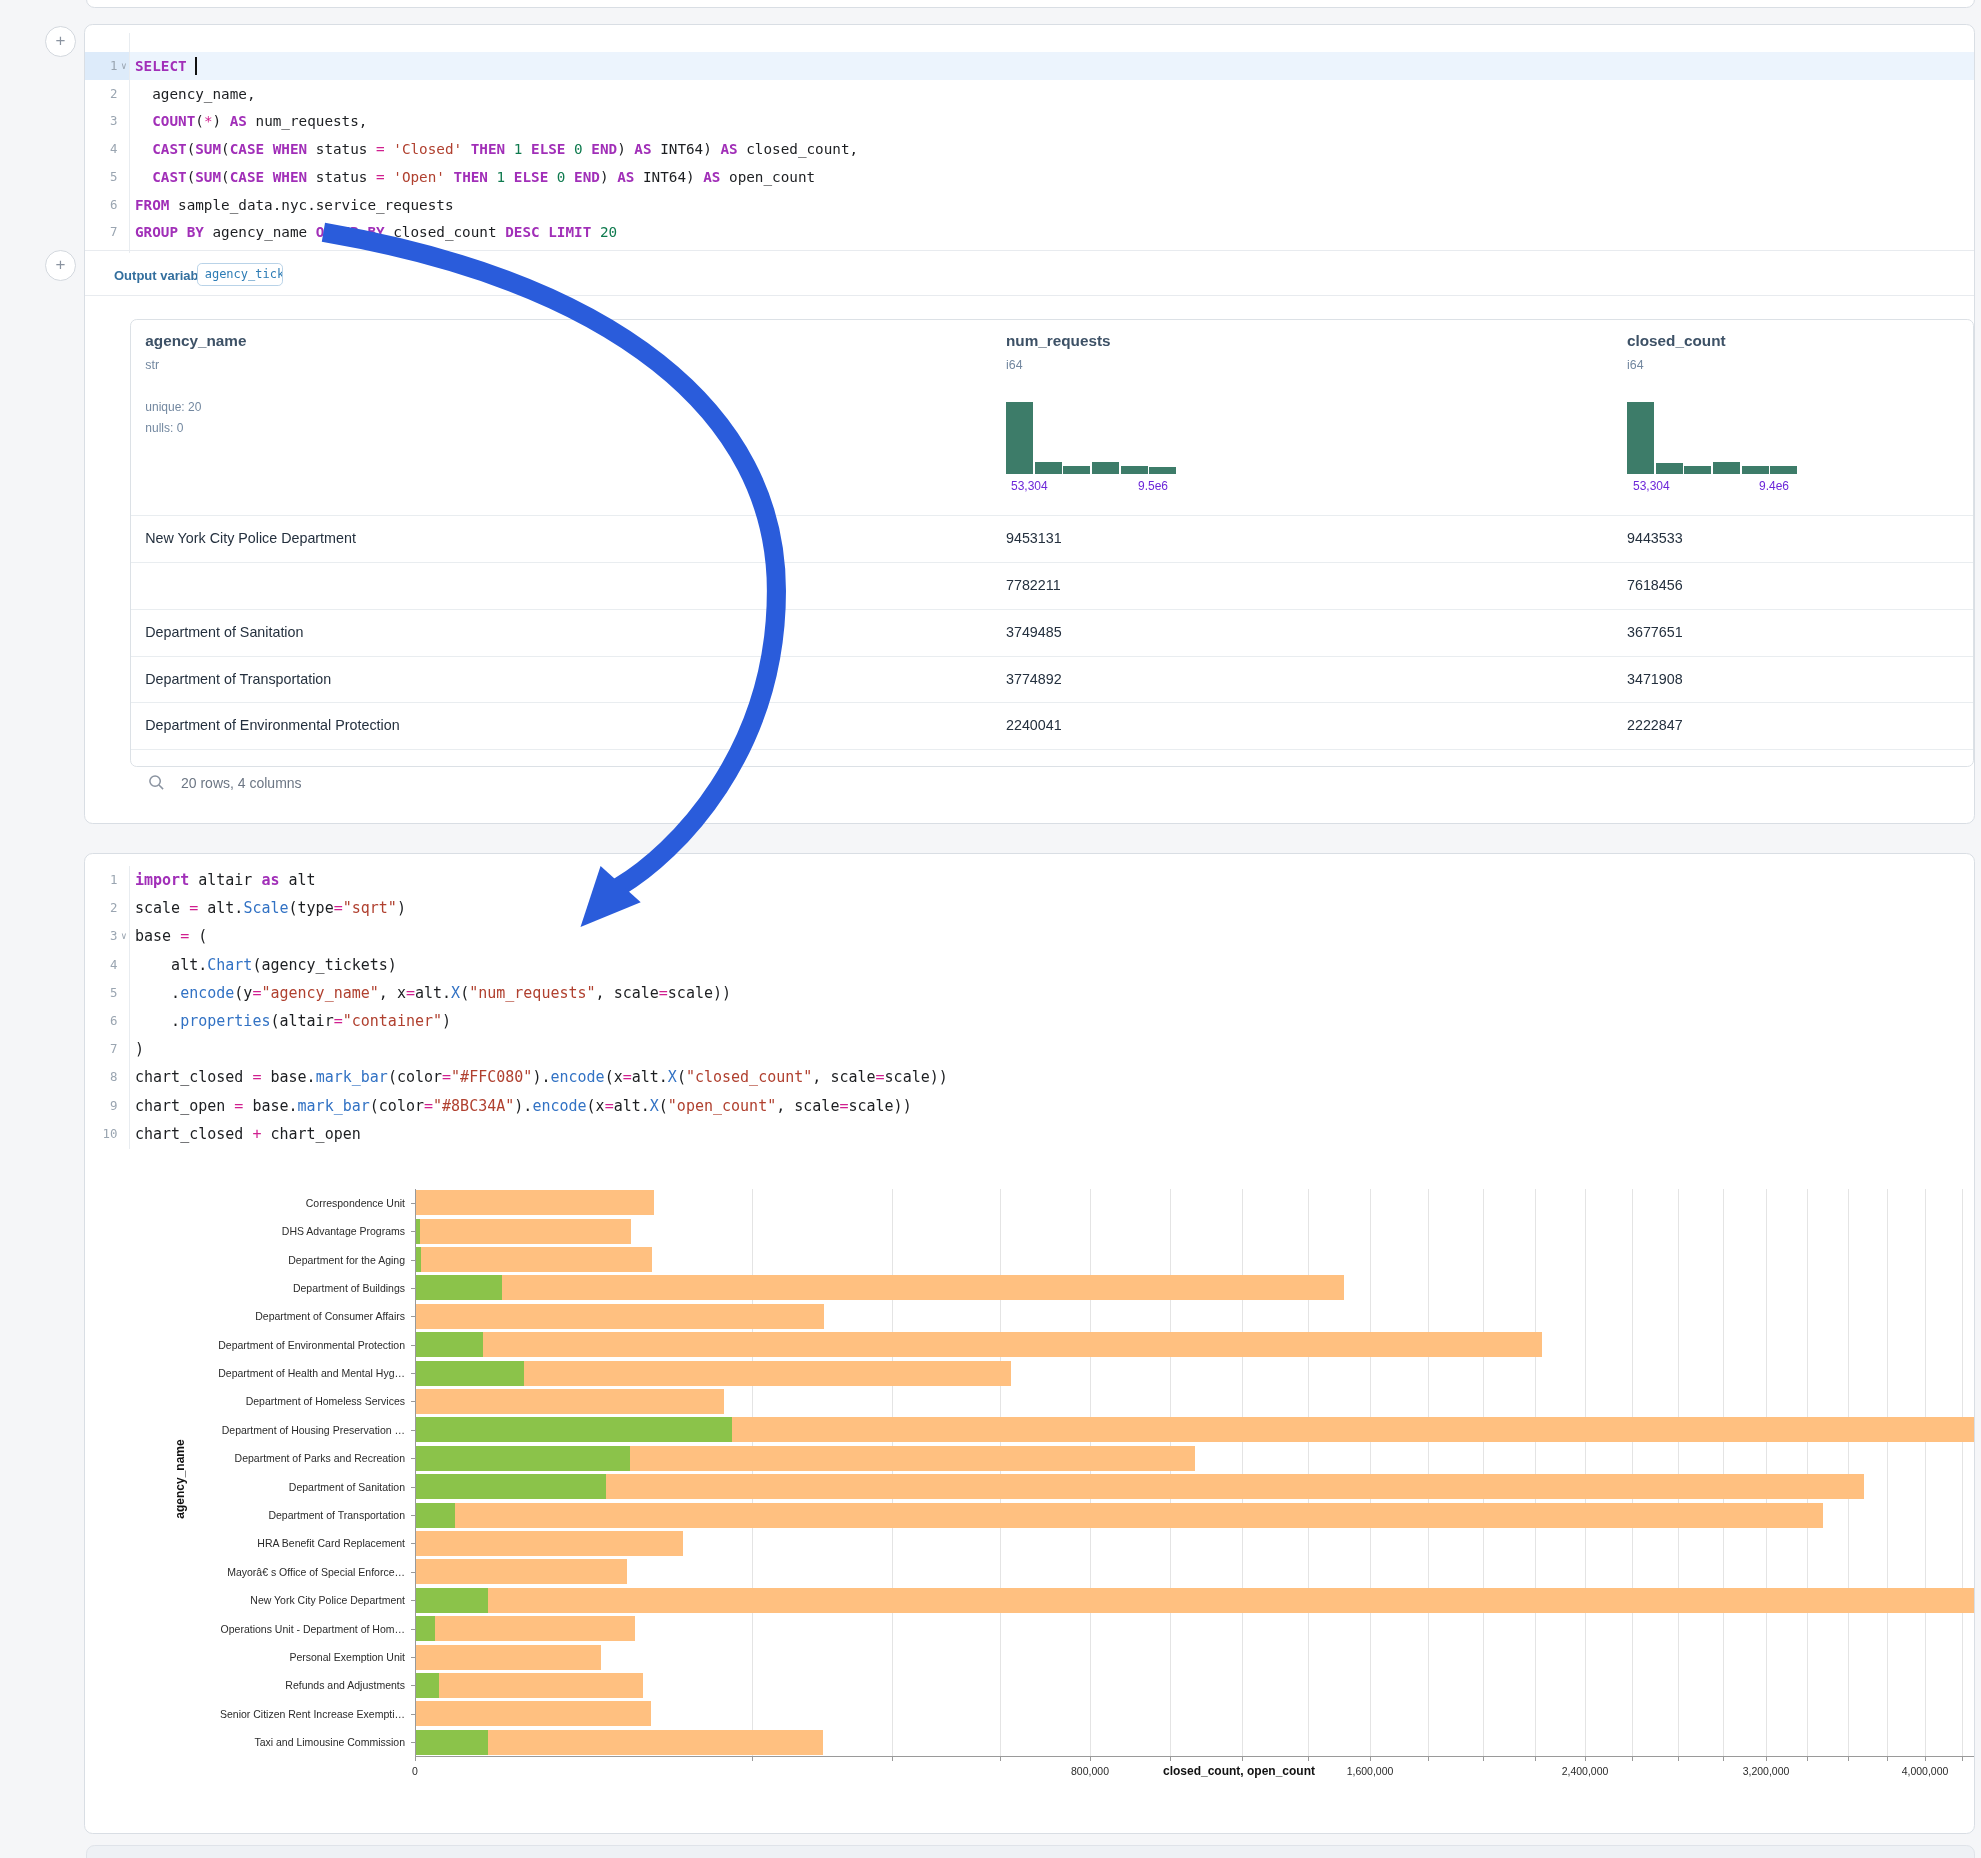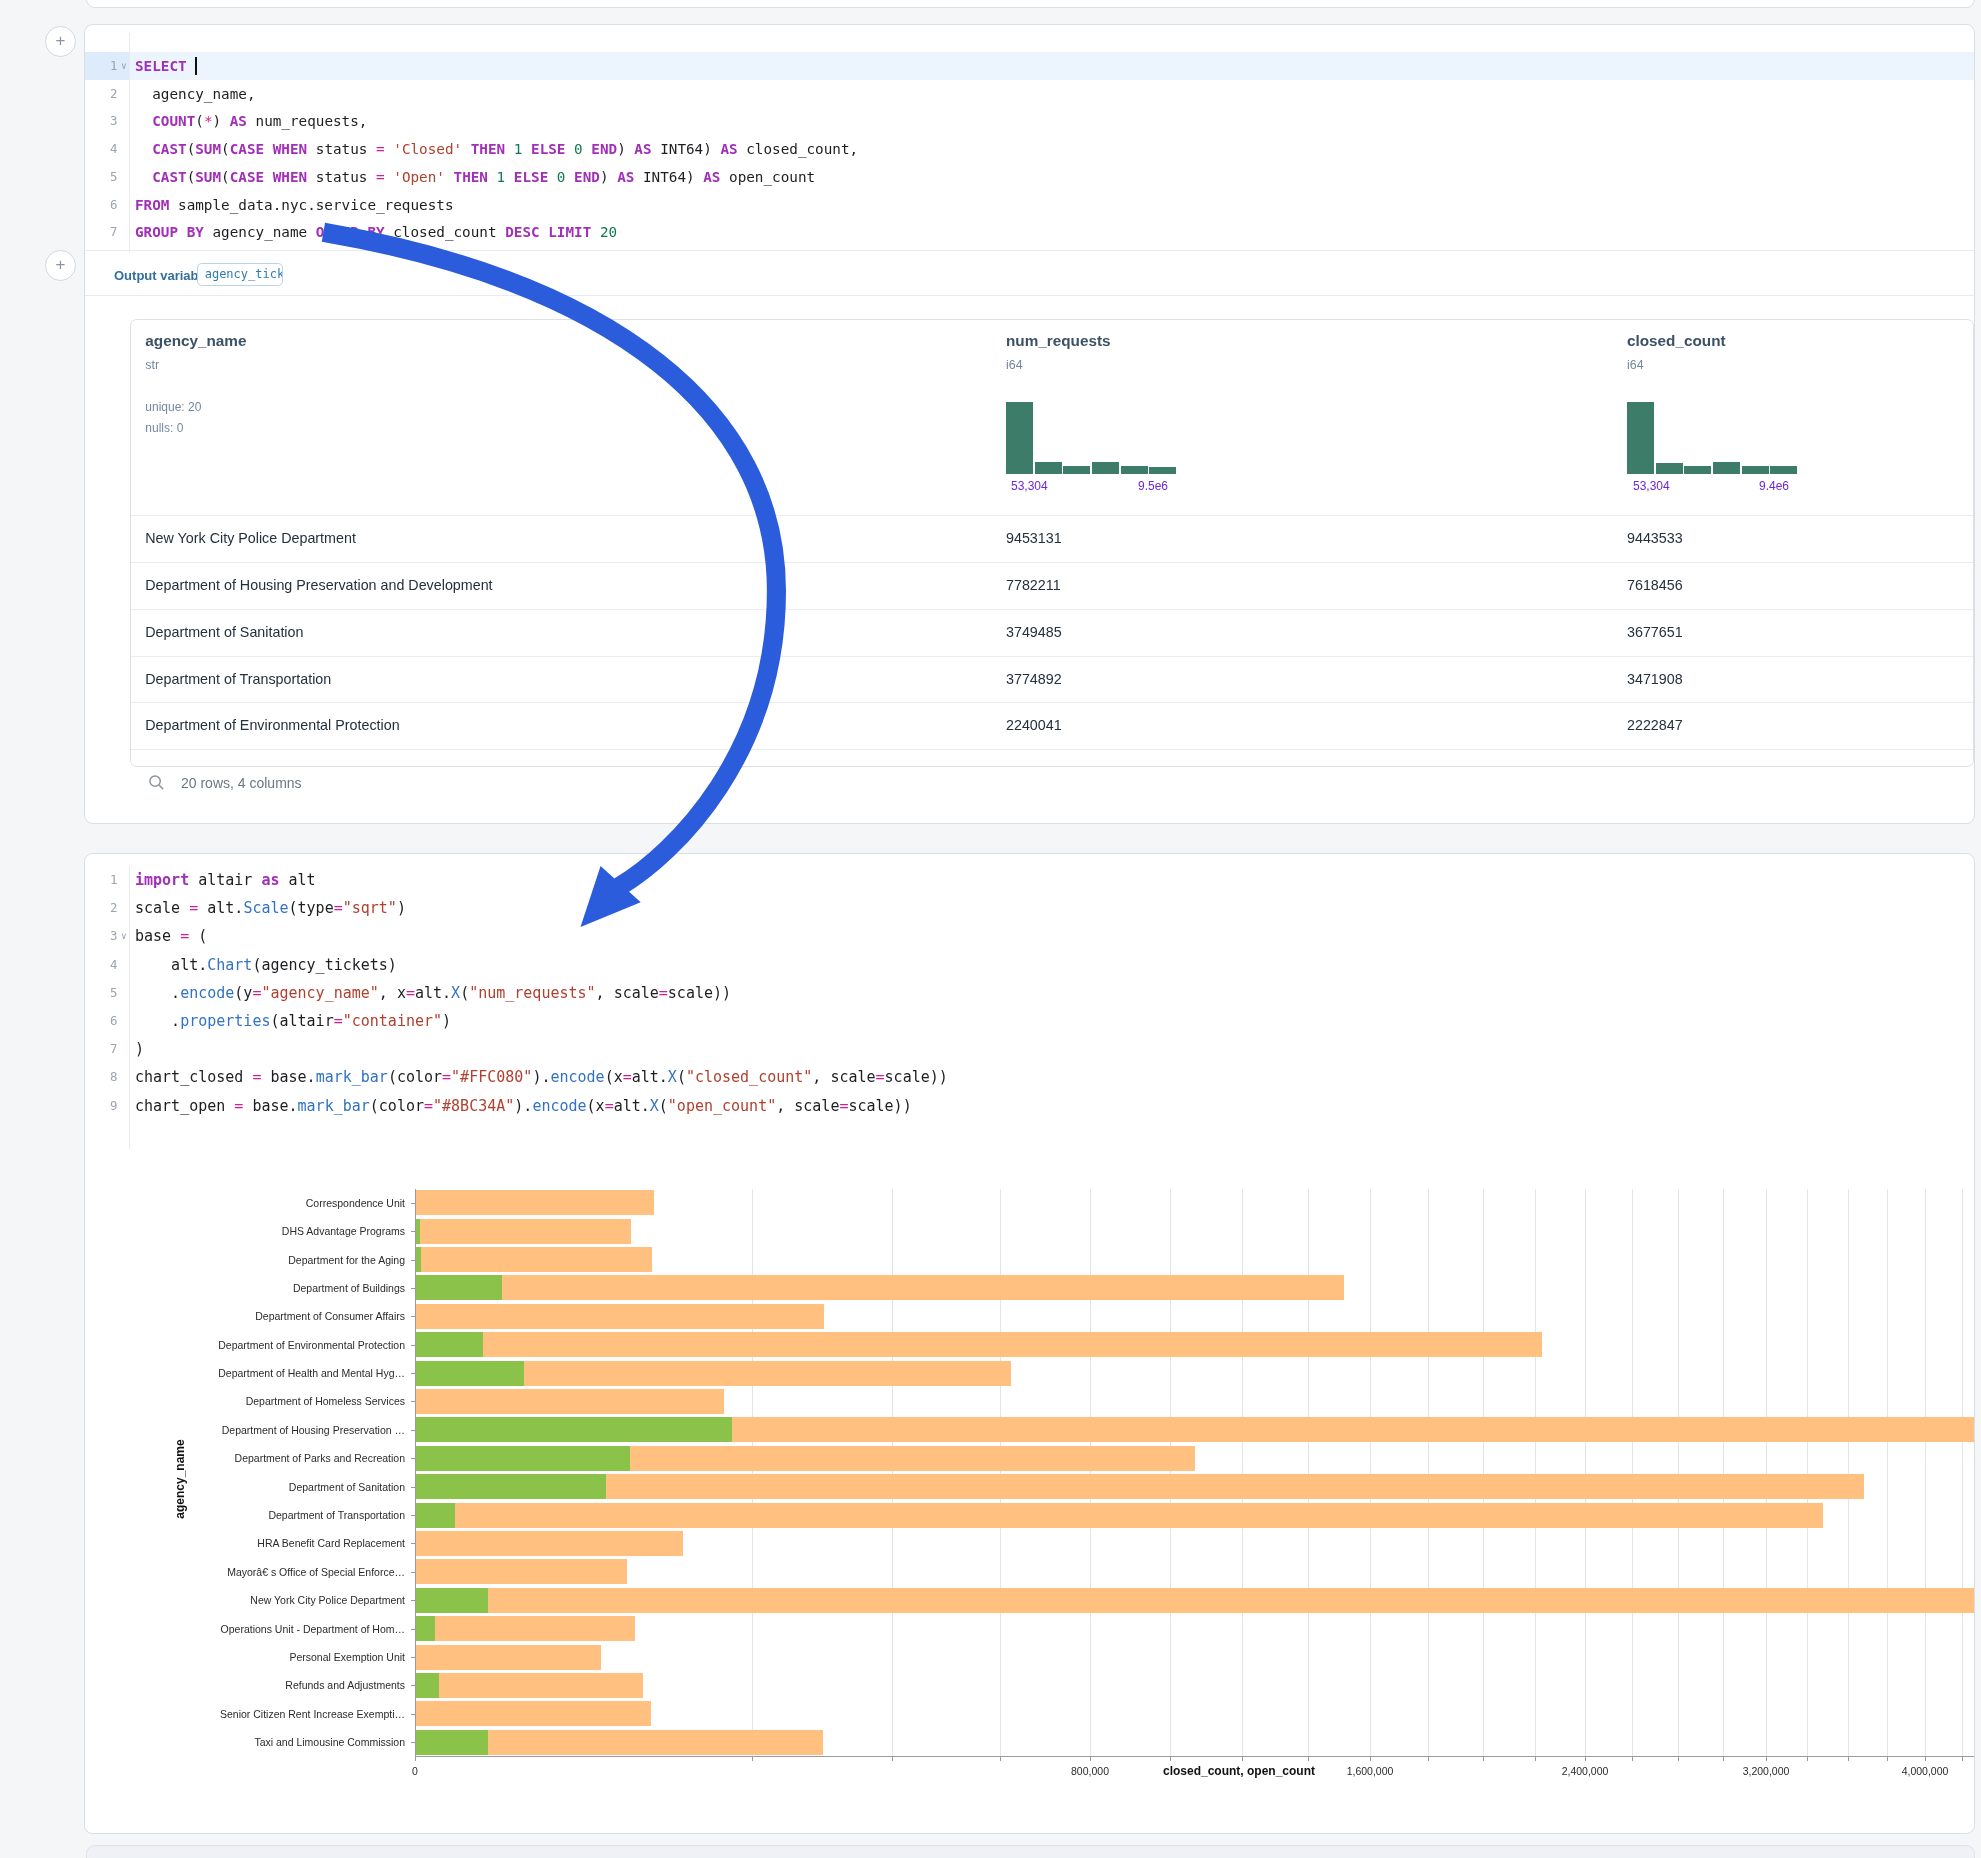--- a/index.html
+++ b/index.html
@@ -116,21 +116,20 @@
         <div class="hist-bar" style="left: 115px; width: 27px; height: 7.6px; background: rgb(61, 124, 105);"></div>
         <div class="hist-bar" style="left: 143px; width: 27px; height: 7.6px; background: rgb(61, 124, 105);"></div>
       </div>
       <div class="hist-lab" style="left: 1502px;">53,304</div>
       <div class="hist-lab" style="left: 1628px;">9.4e6</div>
       <div class="row-sep" style="top: 195px;"></div>
       <div class="cell-text" style="left: 14.3px; top: 195px;">New York City Police Department</div>
       <div class="cell-text" style="left: 875px; top: 195px;">9453131</div>
       <div class="cell-text" style="left: 1496px; top: 195px;">9443533</div>
       <div class="row-sep" style="top: 242px;"></div>
-      <div class="cell-text" style="left: 14.3px; top: 242px;">Department of Housing Preservation and Development</div>
       <div class="cell-text" style="left: 875px; top: 242px;">7782211</div>
       <div class="cell-text" style="left: 1496px; top: 242px;">7618456</div>
       <div class="row-sep" style="top: 289px;"></div>
       <div class="cell-text" style="left: 14.3px; top: 289px;">Department of Sanitation</div>
       <div class="cell-text" style="left: 875px; top: 289px;">3749485</div>
       <div class="cell-text" style="left: 1496px; top: 289px;">3677651</div>
       <div class="row-sep" style="top: 336px;"></div>
       <div class="cell-text" style="left: 14.3px; top: 336px;">Department of Transportation</div>
       <div class="cell-text" style="left: 875px; top: 336px;">3774892</div>
       <div class="cell-text" style="left: 1496px; top: 336px;">3471908</div>
@@ -155,20 +154,21 @@
   <div id="py-code" class="mono" style="position:absolute;left:0;top:12.4px;right:0;height:287px;">
       <div class="code-line" style="top: 0px; height: 28px;"><span class="gutter-num" style="line-height: 28px;">1</span><span class="code-text" style="font-size: 15px; line-height: 28px;"><span class="tk-kw">import</span><span class="tk-p"> altair </span><span class="tk-kw">as</span><span class="tk-p"> alt</span></span></div>
       <div class="code-line" style="top: 28px; height: 28px;"><span class="gutter-num" style="line-height: 28px;">2</span><span class="code-text" style="font-size: 15px; line-height: 28px;"><span class="tk-p">scale </span><span class="tk-op">=</span><span class="tk-p"> alt.</span><span class="tk-fn">Scale</span><span class="tk-p">(type</span><span class="tk-op">=</span><span class="tk-str">"sqrt"</span><span class="tk-p">)</span></span></div>
       <div class="code-line" style="top: 56px; height: 28px;"><span class="gutter-num" style="line-height: 28px;">3</span><span class="fold" style="line-height: 28px;">∨</span><span class="code-text" style="font-size: 15px; line-height: 28px;"><span class="tk-p">base </span><span class="tk-op">=</span><span class="tk-p"> (</span></span></div>
       <div class="code-line" style="top: 85px; height: 28px;"><span class="gutter-num" style="line-height: 28px;">4</span><span class="code-text" style="font-size: 15px; line-height: 28px;"><span class="tk-p">    alt.</span><span class="tk-fn">Chart</span><span class="tk-p">(agency_tickets)</span></span></div>
       <div class="code-line" style="top: 113px; height: 28px;"><span class="gutter-num" style="line-height: 28px;">5</span><span class="code-text" style="font-size: 15px; line-height: 28px;"><span class="tk-p">    .</span><span class="tk-fn">encode</span><span class="tk-p">(y</span><span class="tk-op">=</span><span class="tk-str">"agency_name"</span><span class="tk-p">, x</span><span class="tk-op">=</span><span class="tk-p">alt.</span><span class="tk-fn">X</span><span class="tk-p">(</span><span class="tk-str">"num_requests"</span><span class="tk-p">, scale</span><span class="tk-op">=</span><span class="tk-p">scale))</span></span></div>
       <div class="code-line" style="top: 141px; height: 28px;"><span class="gutter-num" style="line-height: 28px;">6</span><span class="code-text" style="font-size: 15px; line-height: 28px;"><span class="tk-p">    .</span><span class="tk-fn">properties</span><span class="tk-p">(altair</span><span class="tk-op">=</span><span class="tk-str">"container"</span><span class="tk-p">)</span></span></div>
       <div class="code-line" style="top: 169px; height: 28px;"><span class="gutter-num" style="line-height: 28px;">7</span><span class="code-text" style="font-size: 15px; line-height: 28px;"><span class="tk-p">)</span></span></div>
       <div class="code-line" style="top: 197px; height: 28px;"><span class="gutter-num" style="line-height: 28px;">8</span><span class="code-text" style="font-size: 15px; line-height: 28px;"><span class="tk-p">chart_closed </span><span class="tk-op">=</span><span class="tk-p"> base.</span><span class="tk-fn">mark_bar</span><span class="tk-p">(color</span><span class="tk-op">=</span><span class="tk-str">"#FFC080"</span><span class="tk-p">).</span><span class="tk-fn">encode</span><span class="tk-p">(x</span><span class="tk-op">=</span><span class="tk-p">alt.</span><span class="tk-fn">X</span><span class="tk-p">(</span><span class="tk-str">"closed_count"</span><span class="tk-p">, scale</span><span class="tk-op">=</span><span class="tk-p">scale))</span></span></div>
       <div class="code-line" style="top: 226px; height: 28px;"><span class="gutter-num" style="line-height: 28px;">9</span><span class="code-text" style="font-size: 15px; line-height: 28px;"><span class="tk-p">chart_open </span><span class="tk-op">=</span><span class="tk-p"> base.</span><span class="tk-fn">mark_bar</span><span class="tk-p">(color</span><span class="tk-op">=</span><span class="tk-str">"#8BC34A"</span><span class="tk-p">).</span><span class="tk-fn">encode</span><span class="tk-p">(x</span><span class="tk-op">=</span><span class="tk-p">alt.</span><span class="tk-fn">X</span><span class="tk-p">(</span><span class="tk-str">"open_count"</span><span class="tk-p">, scale</span><span class="tk-op">=</span><span class="tk-p">scale))</span></span></div>
+      <div class="code-line" style="top: 254px; height: 28px;"><span class="gutter-num" style="line-height: 28px;">10</span><span class="code-text" style="font-size: 15px; line-height: 28px;"><span class="tk-p">chart_closed </span><span class="tk-op">+</span><span class="tk-p"> chart_open</span></span></div>
     </div>
   <div class="gutter-sep" style="left:44px;top:12.4px;height:283px;"></div>
 
   <div id="chart-layer">
       <div class="tick" style="left: 330px; top: 902px; width: 1px; height: 4.8px;"></div>
       <div class="x-lab" style="left: 330px; top: 911px;">0</div>
       <div class="gridline" style="left: 667px; top: 335px; height: 568px;"></div>
       <div class="tick" style="left: 667px; top: 902px; width: 1px; height: 4.8px;"></div>
       <div class="gridline" style="left: 807px; top: 335px; height: 568px;"></div>
       <div class="tick" style="left: 807px; top: 902px; width: 1px; height: 4.8px;"></div>

